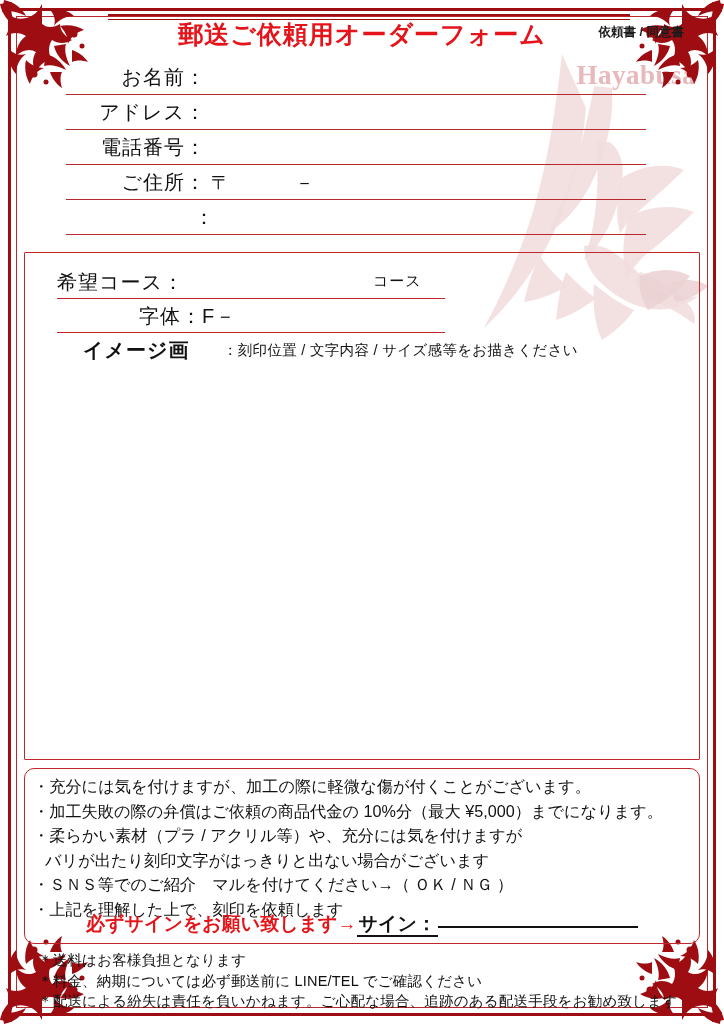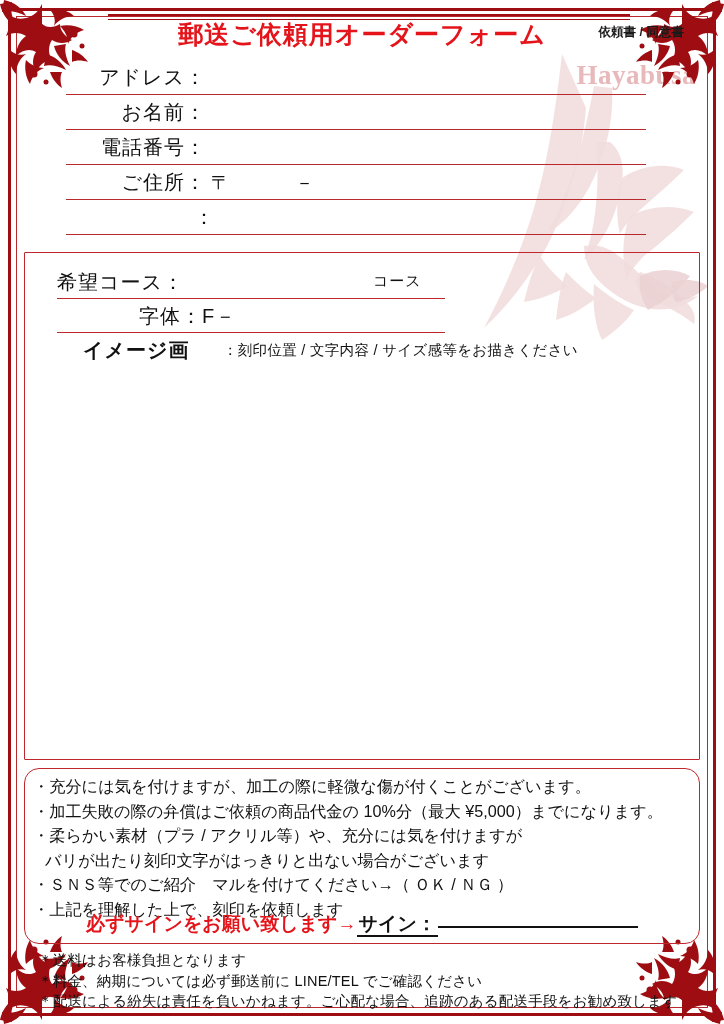--- a/index.html
+++ b/index.html
@@ -189,21 +189,21 @@
     position:absolute;
     left:10px; top:120px; right:10px; bottom:8px;
   }
 
   
   .terms-box {
     position:absolute;
     left:24px; top:768px;
     width:676px; height:176px;
     border:1.8px solid #c0272d;
-    border-radius:15px;
+    border-radius:10px;
   }
   .terms-list {
     position:absolute;
     left:8px; top:5px; right:6px;
   }
   .term-line {
     font-size:16.2px;
     line-height:24.5px;
     color:#111;
     white-space:nowrap;
@@ -370,25 +370,25 @@
 
   <div class="header">
     <div class="header-rules"></div>
     <div class="title">郵送ご依頼用オーダーフォーム</div>
     <div class="subtitle">依頼書 / 同意書</div>
   </div>
 
   <div class="addr-block">
 
     <div class="addr-row">
+      <span class="addr-label">お名前：</span>
+    </div>
+
+    <div class="addr-row">
       <span class="addr-label">アドレス：</span>
-    </div>
-
-    <div class="addr-row">
-      <span class="addr-label">お名前：</span>
     </div>
 
     <div class="addr-row">
       <span class="addr-label">電話番号：</span>
     </div>
 
     <div class="addr-row">
       <span class="addr-label">ご住所：</span>
       <span class="addr-extra">〒　　　－</span>
     </div>

